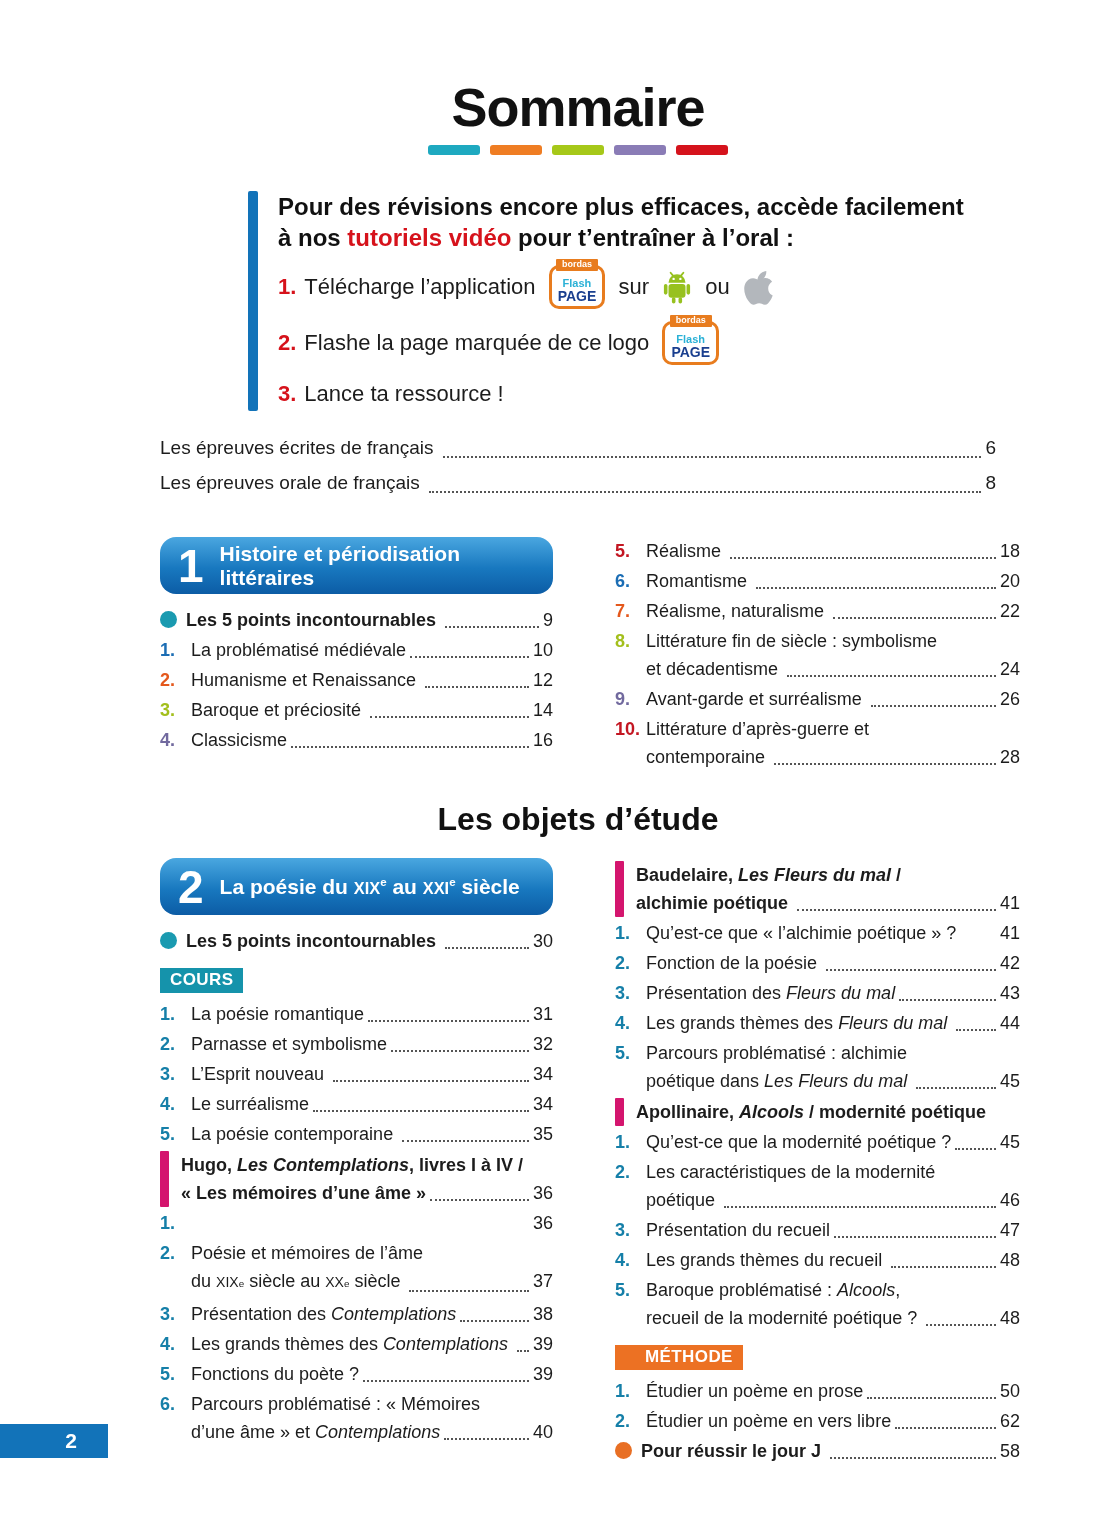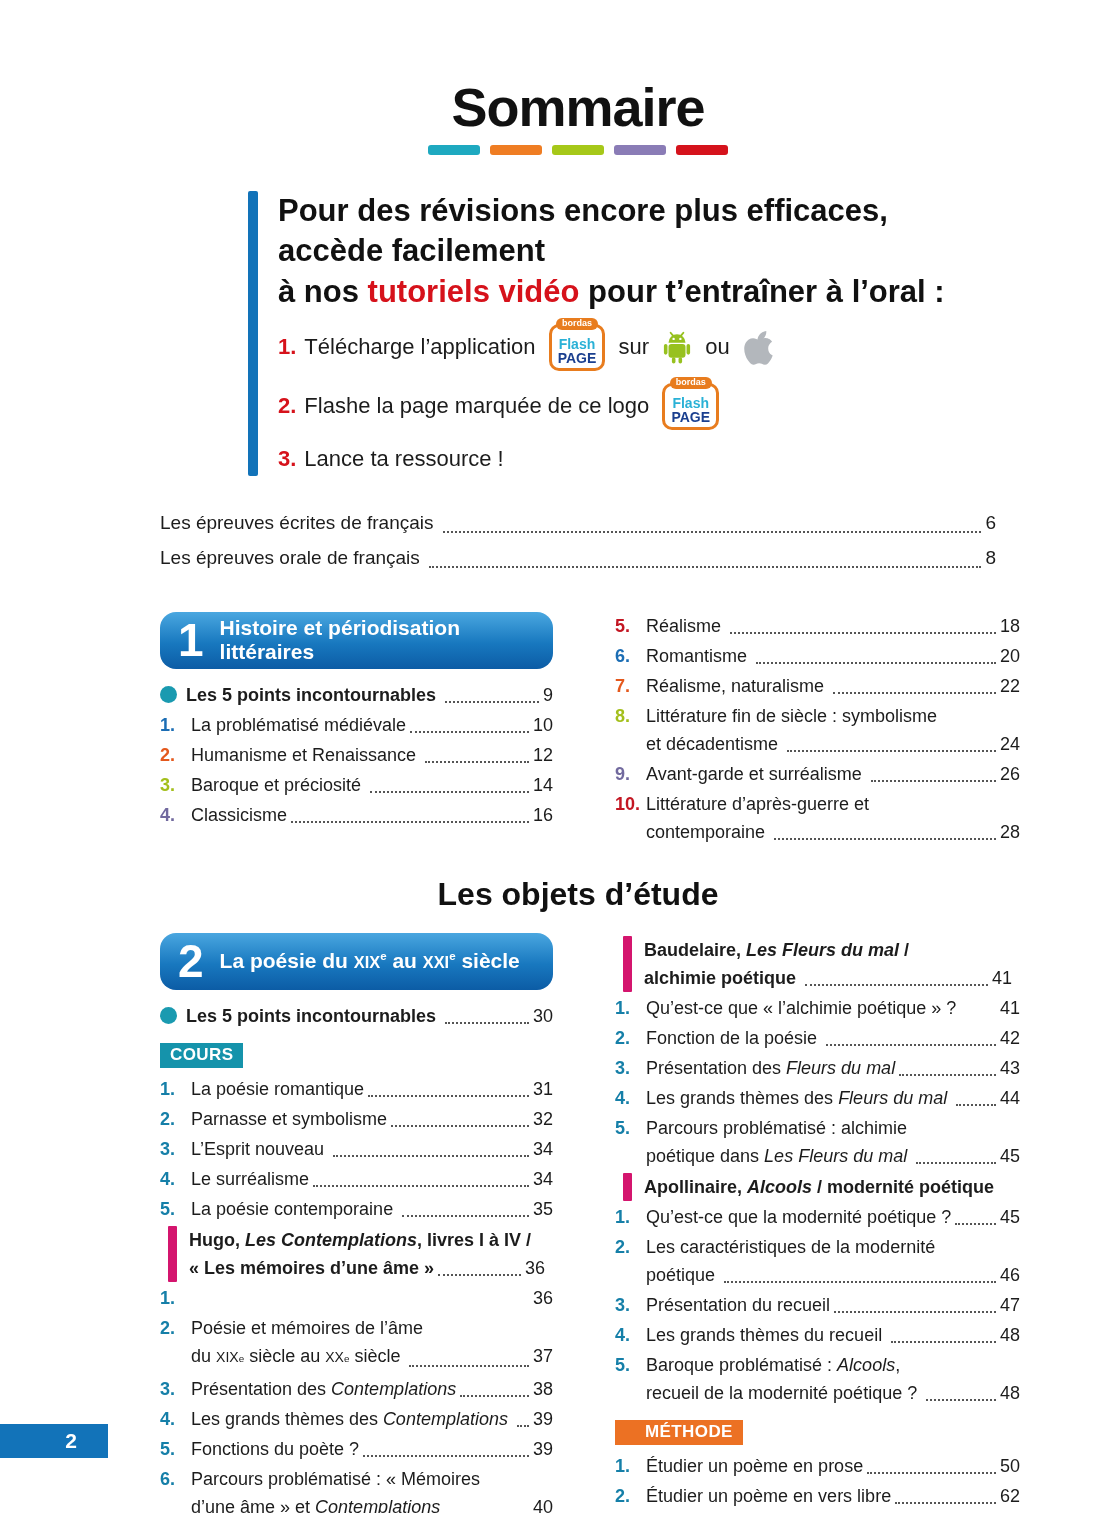--- a/index.html
+++ b/index.html
@@ -8,47 +8,47 @@
   .content{padding:76px 86px 0 160px;box-sizing:border-box}
 
   
   .title{margin:0;text-align:center;font-size:54px;font-weight:800;color:#111;letter-spacing:-1px}
   .bars{display:flex;justify-content:center;gap:10px;margin-top:7px}
   .bar{width:52px;height:10px;border-radius:3px}
 
   
   .intro{display:flex;margin:36px 0 0 88px}
   .intro-bar{flex:0 0 10px;border-radius:2px;margin-right:20px}
-  .lead{font-size:31px;line-height:1.3;color:#111}
+  .lead{font-size:24px;line-height:1.3;color:#111}
   .steps{margin-top:10px}
   .step{display:flex;align-items:center;margin-top:12px;font-size:22px;min-height:34px}
   .stepnum{color:#d6121b;font-weight:800;margin-right:8px}
   .stepbody{display:inline-flex;align-items:center;flex-wrap:nowrap}
 
   
   .sg{white-space:pre-wrap}
   .it{font-style:italic}
   .bd{font-weight:700}
   .red{color:#d6121b}
   .sup{vertical-align:super;font-size:.55em}
   .sc{text-transform:uppercase;font-size:.78em}
 
   
   .fp{display:inline-flex;flex-direction:column;align-items:center;position:relative;
       border:3px solid #e87c1e;border-radius:10px;background:#fff;padding:10px 6px 3px;
       margin:0 7px;line-height:1;vertical-align:middle}
   .fp-top{position:absolute;top:-9px;background:#e87c1e;color:#fff;font-size:9px;font-weight:700;
-      padding:1px 6px 2px;border-radius:6px}
-  .fp-flash{font-weight:800;font-size:14px}
+      padding:1px 6px 2px;border-radius:1px}
+  .fp-flash{font-weight:800;font-size:11px}
   .fp-page{font-weight:800;font-size:14px}
   .ic{display:inline-flex;margin:0 5px;align-self:center}
   .ic svg{display:block}
 
   
-  .toc-top{margin-top:30px}
+  .toc-top{margin-top:20px}
   .toc-top .entry{font-size:19px;line-height:33px}
 
   
   .grid{display:grid;grid-template-columns:393px 405px;column-gap:62px;align-items:start}
   .sec1{margin-top:38px}
   .sec2{margin-top:12px}
 
   
   .sec-box{display:flex;align-items:center;gap:16px;min-height:57px;box-sizing:border-box;
       border-radius:16px;padding:4px 18px;color:#fff;margin-bottom:12px;
@@ -60,21 +60,21 @@
 
   
   .entry{display:flex;font-size:18px;line-height:28px;margin-bottom:2px}
   .entry .num{flex:none;min-width:26px;font-weight:700;margin-right:5px}
   .entry .bullet{flex:none;width:17px;height:17px;border-radius:50%;margin:5px 9px 0 0}
   .entry .hbar{flex:0 0 9px;margin-right:12px;border-radius:1px}
   .entry .body{flex:1;min-width:0}
   .line{display:block;white-space:pre-wrap}
   .line.last{display:flex;align-items:baseline;white-space:normal}
   .entry.header .line{white-space:nowrap}
-  .entry.header{margin:3px 8px 2px}
+  .entry.header{margin:3px 0 2px}
   .entry.header .sg{font-weight:700}
   .entry.bullet-item .sg{font-weight:700}
   .dots{flex:1 1 12px;min-width:12px;border-bottom:2px dotted #555;align-self:flex-end;margin:0 4px 6px}
   .spacer{flex:1}
   .pg{flex:none;font-weight:400}
 
   .badge-row{margin:13px 0 7px}
   .badge{display:inline-block;color:#fff;font-weight:700;font-size:17px;padding:2px 10px 3px;letter-spacing:.4px}
 
   

